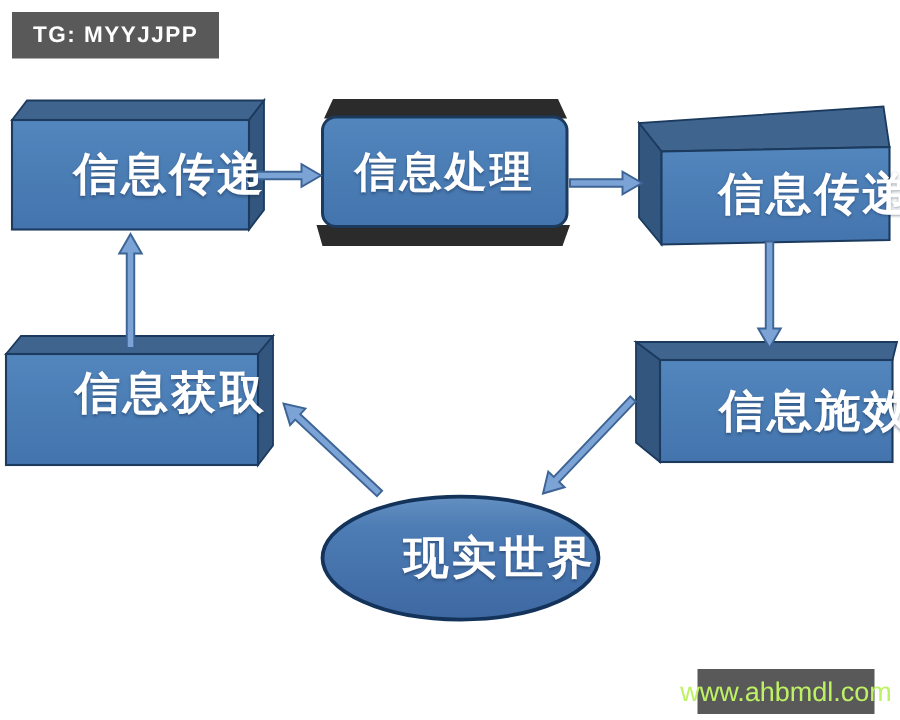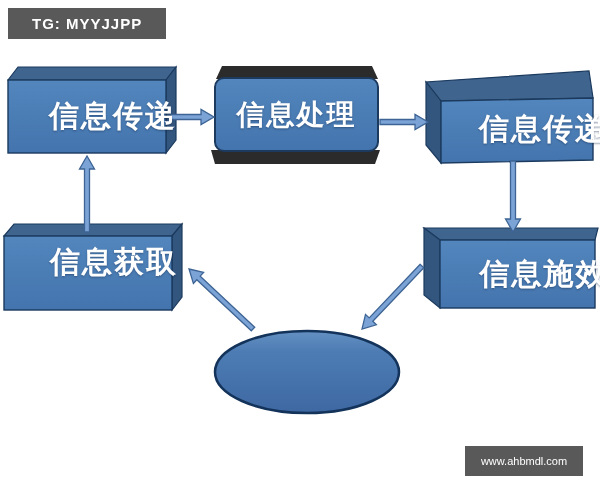--- a/index.html
+++ b/index.html
@@ -19,25 +19,25 @@
     position:absolute; display:flex; flex-direction:column;
     align-items:center; justify-content:center; text-align:center;
     color:var(--text_color); font-weight:bold; pointer-events:none;
     text-shadow:0 1px 2px rgba(20,40,70,.45);
     letter-spacing:2px;
   }
   .fs30{font-size:30px;padding-left:26px;} .fs28{font-size:28px; line-height:1.18;}
   .badge{
     position:absolute; left:8px; top:8px; background:var(--badge_bg);
     color:#fff; font-size:15px; font-weight:bold; letter-spacing:1px;
-    padding:7px 24px;
+    padding:7px 14px;
   }
   .watermark{
     position:absolute; left:465px; top:446px; width:118px; height:30px;
-    background:var(--badge_bg); color:#ffffff; font-size:11px;
+    background:var(--badge_bg); color:#bef264; font-size:18px;
     display:flex; align-items:center; justify-content:center;
   }
 </style>
 </head>
 <body>
 
 <div id="stage">
 
   <svg id="shapes" viewBox="0 0 600 480" xmlns="http://www.w3.org/2000/svg">
     <defs>
@@ -97,17 +97,18 @@
   <div class="node-label fs28" style="left:215px;top:78px;width:163px;height:73px;">
     <span>信息处理</span>
   </div>
 
   <div class="node-label fs30" style="left:441px;top:98px;width:152px;height:62px;">信息传递</div>
 
   <div class="node-label fs30" style="left:4px;top:236px;width:168px;height:53px;">信息获取</div>
 
   <div class="node-label fs30" style="left:440px;top:240px;width:155px;height:68px;">信息施效</div>
 
+  <div class="node-label fs30" style="left:215px;top:331px;width:184px;height:82px;">现实世界</div>
 
   <div class="badge">TG: MYYJJPP</div>
   <div class="watermark">www.ahbmdl.com</div>
 
 </div>
 
 </body></html>

